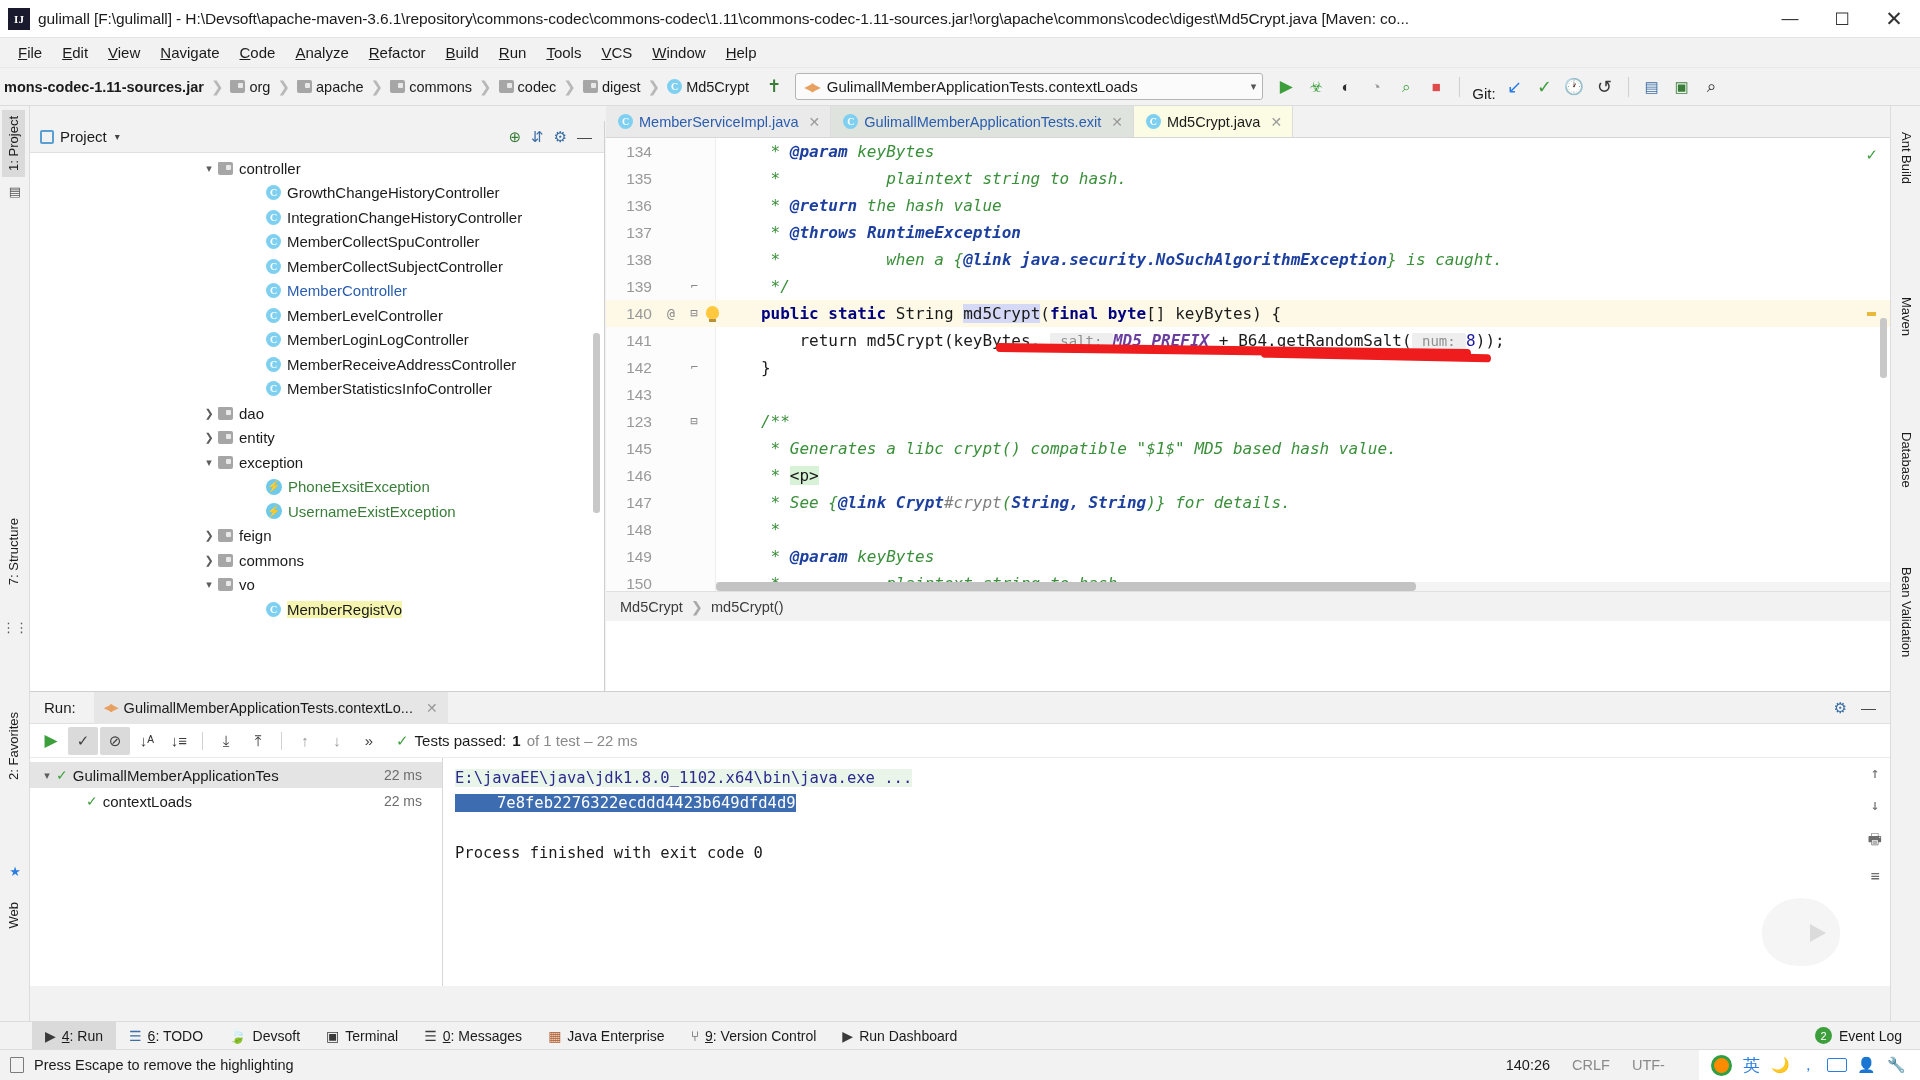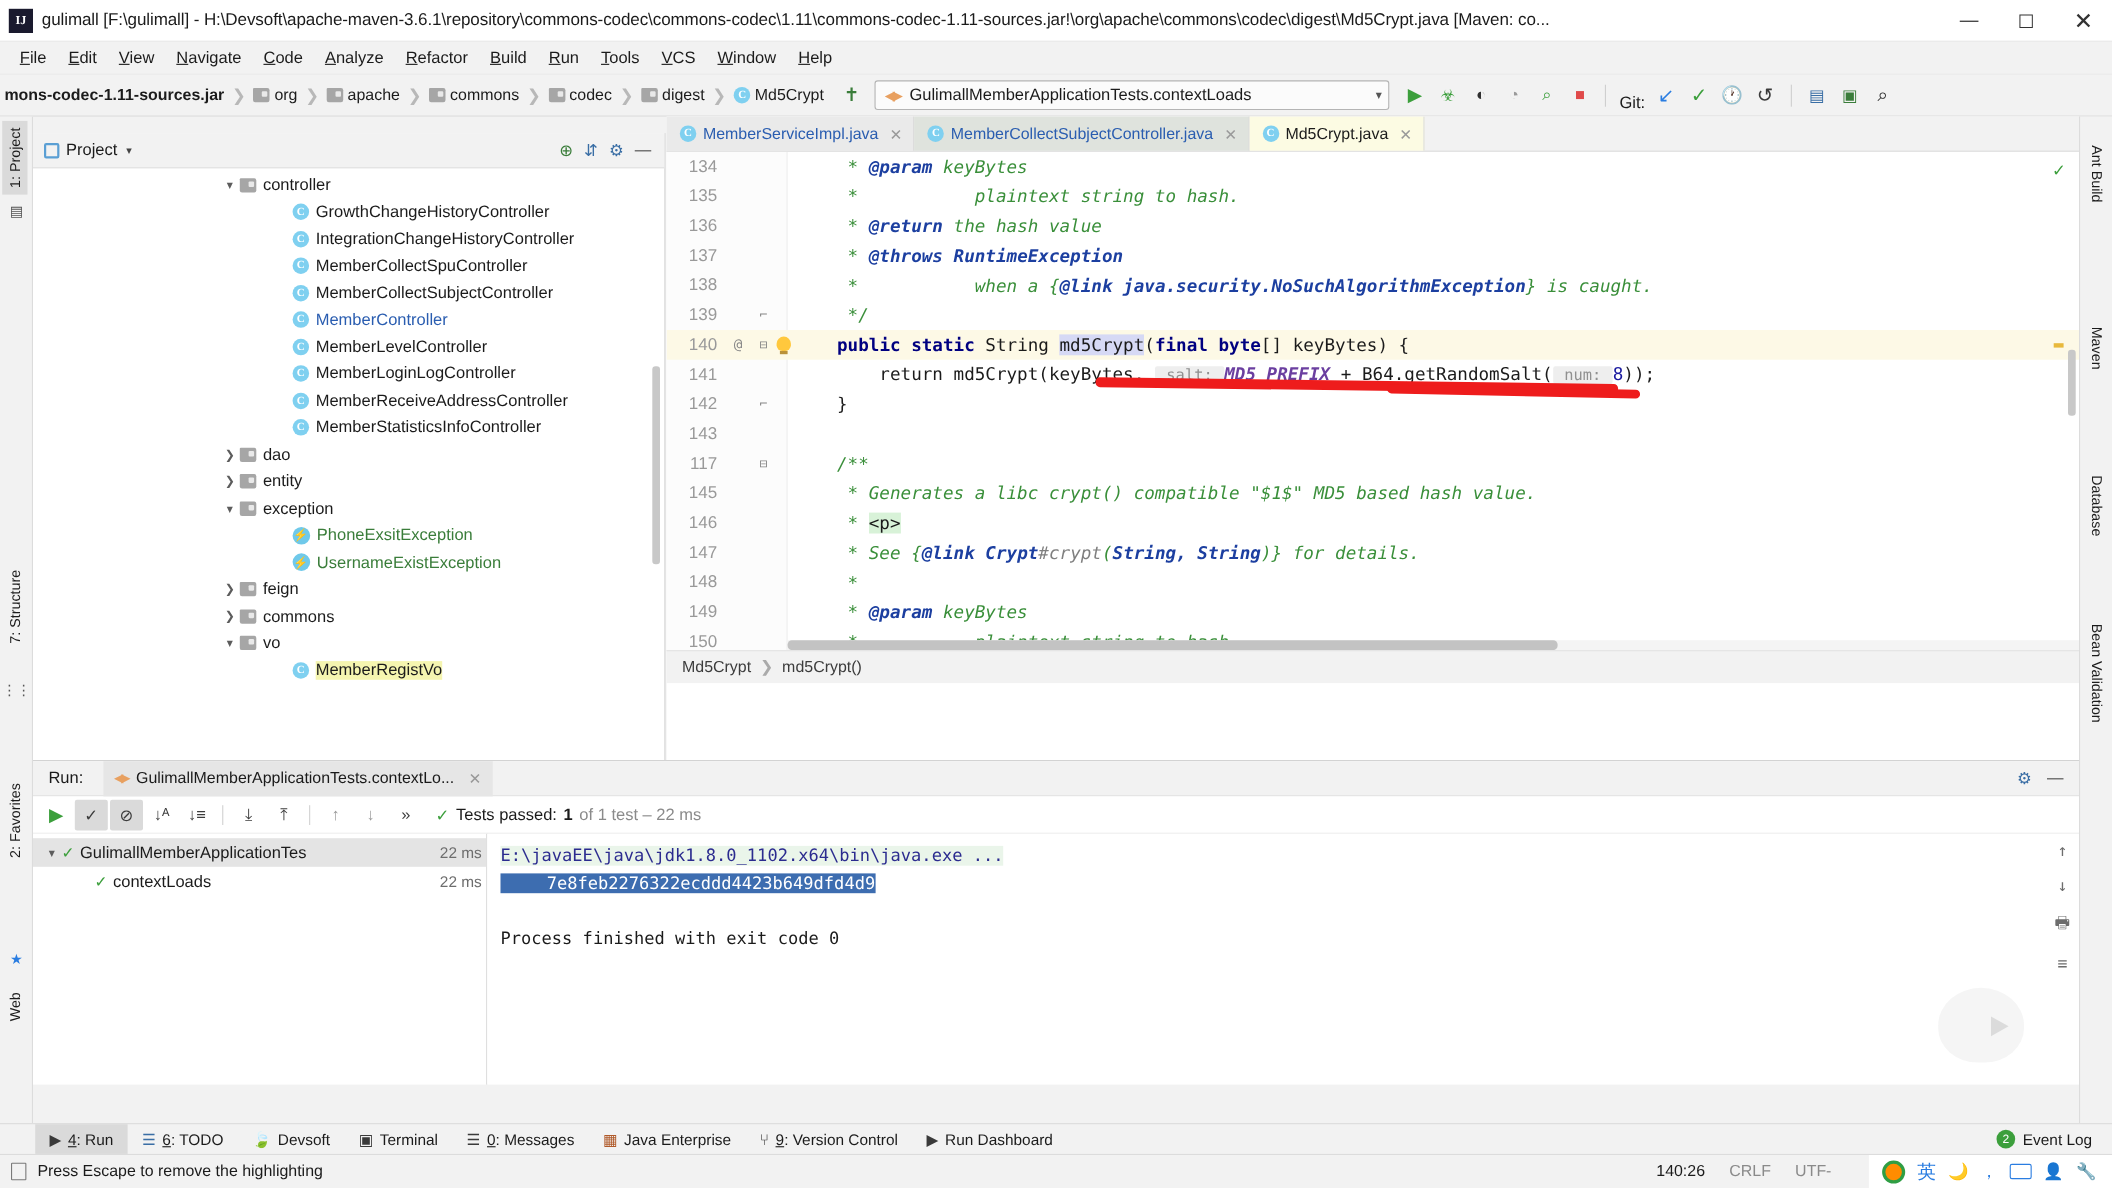--- a/index.html
+++ b/index.html
@@ -372,21 +372,21 @@
     width: 413px; background: #ffffff; border-right: 1px solid #d8d8d8;
     padding-top: 4px; font-size: 15px;
   }
   .ttrow {
     display: flex; align-items: center; height: 26px; padding-left: 6px; white-space: nowrap;
   }
   .ttrow.sel { background: #e4e4e4; }
   .ttrow .arr { width: 18px; text-align: center; color: #5c5c5c; font-size: 11px; }
   .ttrow .chk { color: #3c9f3c; font-size: 14px; margin-right: 5px; }
   .ttrow .nm { color: #1b1b1b; overflow: hidden; }
-  .ttrow .ms { margin-left: auto; padding-right: 4px; color: #6d6d6d; font-size: 14px; }
+  .ttrow .ms { margin-left: auto; padding-right: 20px; color: #6d6d6d; font-size: 14px; }
 
   .console {
     flex: 1; background: #ffffff; position: relative;
     padding: 8px 0 0 12px;
     font-family: "DejaVu Sans Mono", monospace;
     font-size: 15.5px;
     overflow: hidden;
   }
   .con-line { height: 25px; line-height: 25px; white-space: pre; }
   .con-cmd { background: #eaf5ea; color: #2b2b8f; }
@@ -713,21 +713,21 @@
 
   <div class="editor">
     <div class="tabs" id="edtabs">
         <div class="tab t1">
           <span class="ic-class">C</span>
           <span>MemberServiceImpl.java</span>
           <span class="x">✕</span>
         </div>
         <div class="tab t2">
           <span class="ic-class">C</span>
-          <span>MemberCollectSubjectController.java</span>
+          <span>GulimallMemberApplicationTests.exit</span>
           <span class="x">✕</span>
         </div>
         <div class="tab t3">
           <span class="ic-class">C</span>
           <span>Md5Crypt.java</span>
           <span class="x">✕</span>
         </div>
       </div>
     <div class="code-area">
       <div class="gutter"></div>
@@ -735,21 +735,21 @@
           <div class="line"><span class="lnum">134</span><span class="lmark"></span><span class="lfold"></span><span class="lbulb"></span><span class="code"><span class="c-cmt">    * </span><span class="c-tag">@param</span><span class="c-cmt"> keyBytes</span></span></div>
           <div class="line"><span class="lnum">135</span><span class="lmark"></span><span class="lfold"></span><span class="lbulb"></span><span class="code"><span class="c-cmt">    *           plaintext string to hash.</span></span></div>
           <div class="line"><span class="lnum">136</span><span class="lmark"></span><span class="lfold"></span><span class="lbulb"></span><span class="code"><span class="c-cmt">    * </span><span class="c-tag">@return</span><span class="c-cmt"> the hash value</span></span></div>
           <div class="line"><span class="lnum">137</span><span class="lmark"></span><span class="lfold"></span><span class="lbulb"></span><span class="code"><span class="c-cmt">    * </span><span class="c-tag">@throws</span><span class="c-cmt"> </span><span class="c-tag">RuntimeException</span></span></div>
           <div class="line"><span class="lnum">138</span><span class="lmark"></span><span class="lfold"></span><span class="lbulb"></span><span class="code"><span class="c-cmt">    *           when a {</span><span class="c-tag">@link</span><span class="c-cmt"> </span><span class="c-tag">java.security.NoSuchAlgorithmException</span><span class="c-cmt">} is caught.</span></span></div>
           <div class="line"><span class="lnum">139</span><span class="lmark"></span><span class="lfold">⌐</span><span class="lbulb"></span><span class="code"><span class="c-cmt">    */</span></span></div>
           <div class="line cur"><span class="lnum">140</span><span class="lmark">@</span><span class="lfold">⊟</span><span class="lbulb"><span class="bulb"></span></span><span class="code"><span class="c-txt">   </span><span class="c-kw">public static</span><span class="c-txt"> String </span><span class="c-sel">md5Crypt</span><span class="c-txt">(</span><span class="c-kw">final byte</span><span class="c-txt">[] keyBytes) {</span></span></div>
           <div class="line"><span class="lnum">141</span><span class="lmark"></span><span class="lfold"></span><span class="lbulb"></span><span class="code"><span class="c-txt">       return md5Crypt(keyBytes, </span><span class="c-hint"> salt: </span><span class="c-static">MD5_PREFIX</span><span class="c-txt"> + B64.getRandomSalt(</span><span class="c-hint"> num: </span><span class="c-num">8</span><span class="c-txt">));</span></span></div>
           <div class="line"><span class="lnum">142</span><span class="lmark"></span><span class="lfold">⌐</span><span class="lbulb"></span><span class="code"><span class="c-txt">   }</span></span></div>
           <div class="line"><span class="lnum">143</span><span class="lmark"></span><span class="lfold"></span><span class="lbulb"></span><span class="code"><span class="c-txt"></span></span></div>
-          <div class="line"><span class="lnum">117</span><span class="lmark"></span><span class="lfold">⊟</span><span class="lbulb"></span><span class="code"><span class="c-cmt">   /**</span></span></div>
+          <div class="line"><span class="lnum">123</span><span class="lmark"></span><span class="lfold">⊟</span><span class="lbulb"></span><span class="code"><span class="c-cmt">   /**</span></span></div>
           <div class="line"><span class="lnum">145</span><span class="lmark"></span><span class="lfold"></span><span class="lbulb"></span><span class="code"><span class="c-cmt">    * Generates a libc crypt() compatible "$1$" MD5 based hash value.</span></span></div>
           <div class="line"><span class="lnum">146</span><span class="lmark"></span><span class="lfold"></span><span class="lbulb"></span><span class="code"><span class="c-cmt">    * </span><span class="c-greenhl">&lt;p&gt;</span></span></div>
           <div class="line"><span class="lnum">147</span><span class="lmark"></span><span class="lfold"></span><span class="lbulb"></span><span class="code"><span class="c-cmt">    * See {</span><span class="c-tag">@link</span><span class="c-cmt"> </span><span class="c-tag">Crypt</span><span class="c-link">#crypt</span><span class="c-cmt">(</span><span class="c-tag">String, String</span><span class="c-cmt">)} for details.</span></span></div>
           <div class="line"><span class="lnum">148</span><span class="lmark"></span><span class="lfold"></span><span class="lbulb"></span><span class="code"><span class="c-cmt">    *</span></span></div>
           <div class="line"><span class="lnum">149</span><span class="lmark"></span><span class="lfold"></span><span class="lbulb"></span><span class="code"><span class="c-cmt">    * </span><span class="c-tag">@param</span><span class="c-cmt"> keyBytes</span></span></div>
           <div class="line"><span class="lnum">150</span><span class="lmark"></span><span class="lfold"></span><span class="lbulb"></span><span class="code"><span class="c-cmt">    *           plaintext string to hash.</span></span></div>
         </div>
 
       <div class="red-underline"></div>
       <div class="red-underline2"></div>

